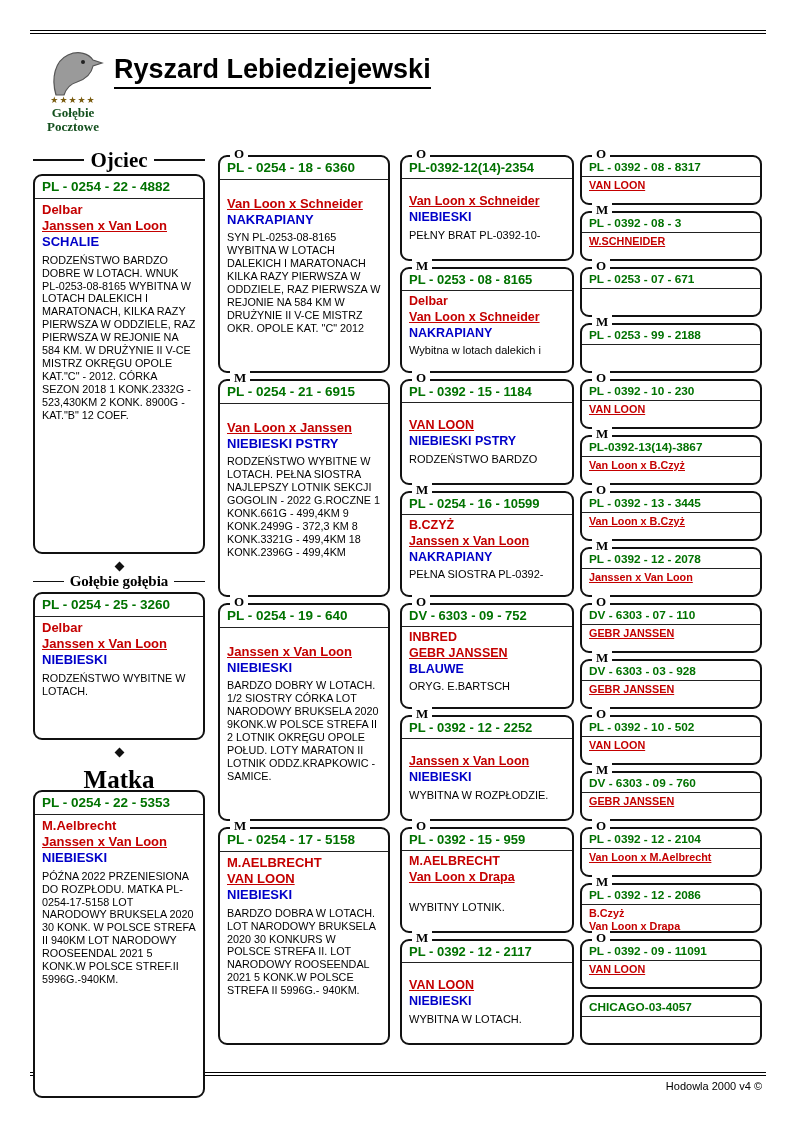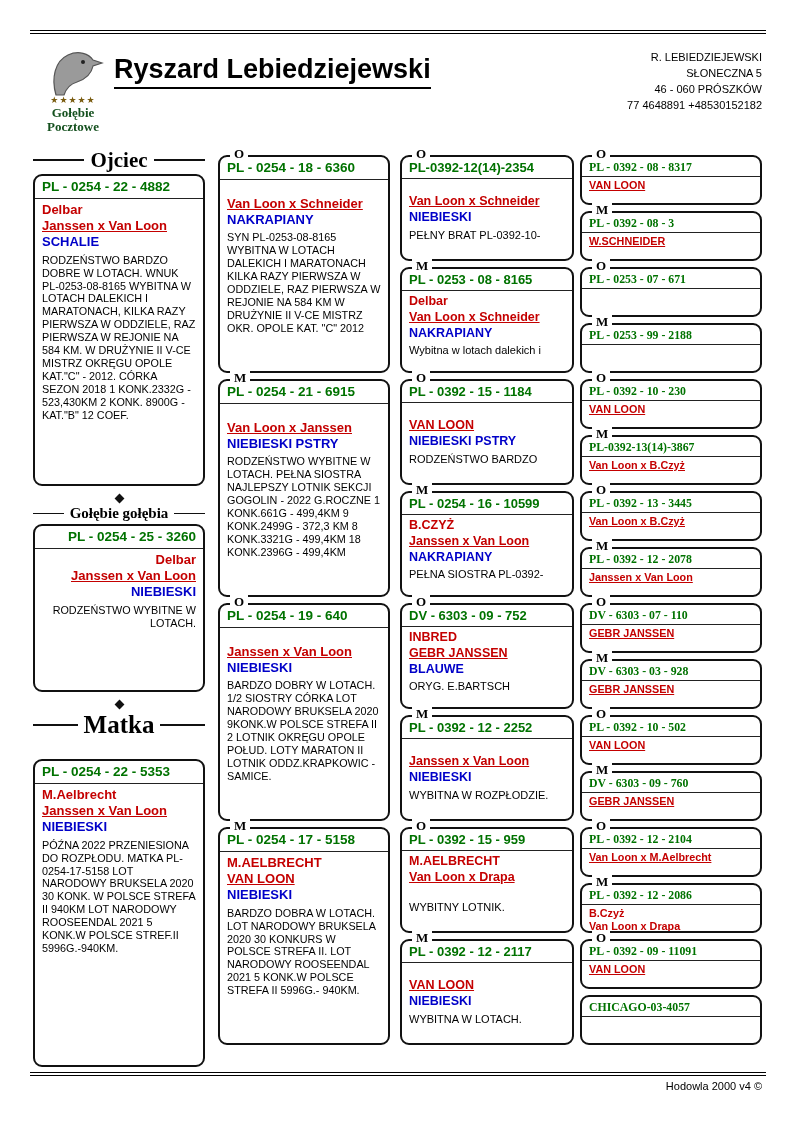--- a/index.html
+++ b/index.html
@@ -27,22 +27,22 @@
   .col { position:absolute; top:155px; }
   .col1 { left:33px;  width:172px; top:148px; }
   .col2 { left:218px; width:172px; }
   .col3 { left:400px; width:174px; }
   .col4 { left:580px; width:182px; }
 
   .slot { position:relative; margin-bottom:6px; }
   .g2  { height:218px; }
   .g3  { height:106px; }
   .g4  { height:50px; }
-  .g1f { height:312px; }
-  .g1s { height:168px;text-align:right; }
+  .g1f { height:380px; }
+  .g1s { height:148px; }
   .g1m { height:308px; }
 
   .box { height:100%; border:2px solid #111; border-radius:9px; background:#fff;
          padding:3px 7px; overflow:hidden; }
   .tag { position:absolute; top:-9px; left:12px; z-index:2; background:#fff; padding:0 4px;
          font-family:"Liberation Serif", serif; font-weight:bold; font-size:13px; color:#000; }
 
   .ln { line-height:1.25; }
   .ln.ring { color:var(--ring,#007200); font-weight:bold; font-size:13.5px;
              border-bottom:1px solid #222; margin:0 -7px 3px; padding:0 7px 2px; }
@@ -51,33 +51,33 @@
   .ln.blue { color:var(--blue,#0000c8); font-weight:bold; font-size:13px; }
   .ln.gap  { height:13px; }
   .ln.desc { color:#000; font-size:10.8px; line-height:1.2; margin-top:3px; }
 
   .col3 .ln.ring { font-size:13px; }
   .col3 .ln.red, .col3 .ln.redu, .col3 .ln.blue { font-size:12.5px; }
   .col3 .ln.desc { font-size:11px; white-space:nowrap; overflow:hidden; }
   .col3 .ln.gap { height:12px; }
 
   .col4 .ln { line-height:1.2; }
-  .col4 .ln.ring { font-size:11.8px; margin-bottom:2px;font-family:Liberation Serif, serif; }
+  .col4 .ln.ring { font-size:11.8px; margin-bottom:2px; }
   .col4 .ln.red, .col4 .ln.redu { font-size:10.8px; }
 
   
   .sechead { display:flex; align-items:center; gap:6px; }
   .sechead .hl { flex:1; border-top:2px solid #111; }
   .sechead .sectext { font-family:"Liberation Serif", serif; font-weight:bold; color:#000; }
   .sechead.ojciec  { height:24px; margin-bottom:2px;text-align:right; }
   .sechead.ojciec .sectext { font-size:21px; }
   .sechead.rodowod { height:18px; margin-bottom:2px; }
   .sechead.rodowod .sectext { font-size:15px; }
   .sechead.rodowod .hl { border-top-width:1.5px; }
-  .sechead.matka   { height:30px; margin-bottom:19px; }
+  .sechead.matka   { height:30px; margin-bottom:2px;flex-direction:column; }
   .sechead.matka .sectext { font-size:25px; }
 
   .conn { display:flex; justify-content:center; align-items:center; height:12px; }
   .diamond { width:7px; height:7px; background:#111; transform:rotate(45deg); }
 
   .footer { position:absolute; right:32px; top:1080px; font-size:11px; color:#000; }
 </style>
 </head>
 <body>
 
@@ -91,26 +91,20 @@
       <path d="M14 49 C9 32 13 15 26 9 C37 4 47 8 51 14 L60 17 L51 20 C49 30 41 34 35 36 C28 38 24 43 22 49 Z" fill="#9a9a9a" stroke="#555" stroke-width="1.2"></path>
       <circle cx="41" cy="16" r="2" fill="#222"></circle>
     </svg>
     <div class="stars">★★★★★</div>
     <div class="cap">Gołębie</div>
     <div class="cap">Pocztowe</div>
   </div>
 
   <div class="title">Ryszard Lebiedziejewski</div>
 
-  <div class="address">
-    <div>R. LEBIEDZIEJEWSKI</div>
-    <div>SŁONECZNA 5</div>
-    <div>46 - 060 PRÓSZKÓW</div>
-    <div>77 4648891  +48530152182</div>
-  </div>
 
   <section class="col col1">
     <div class="sechead ojciec">
       <span class="hl"></span>
       <span class="sectext">Ojciec</span>
       <span class="hl"></span>
     </div>
     <div class="slot g1f">
         <div class="box">
           <div class="ln ring">PL - 0254 - 22 - 4882</div>

